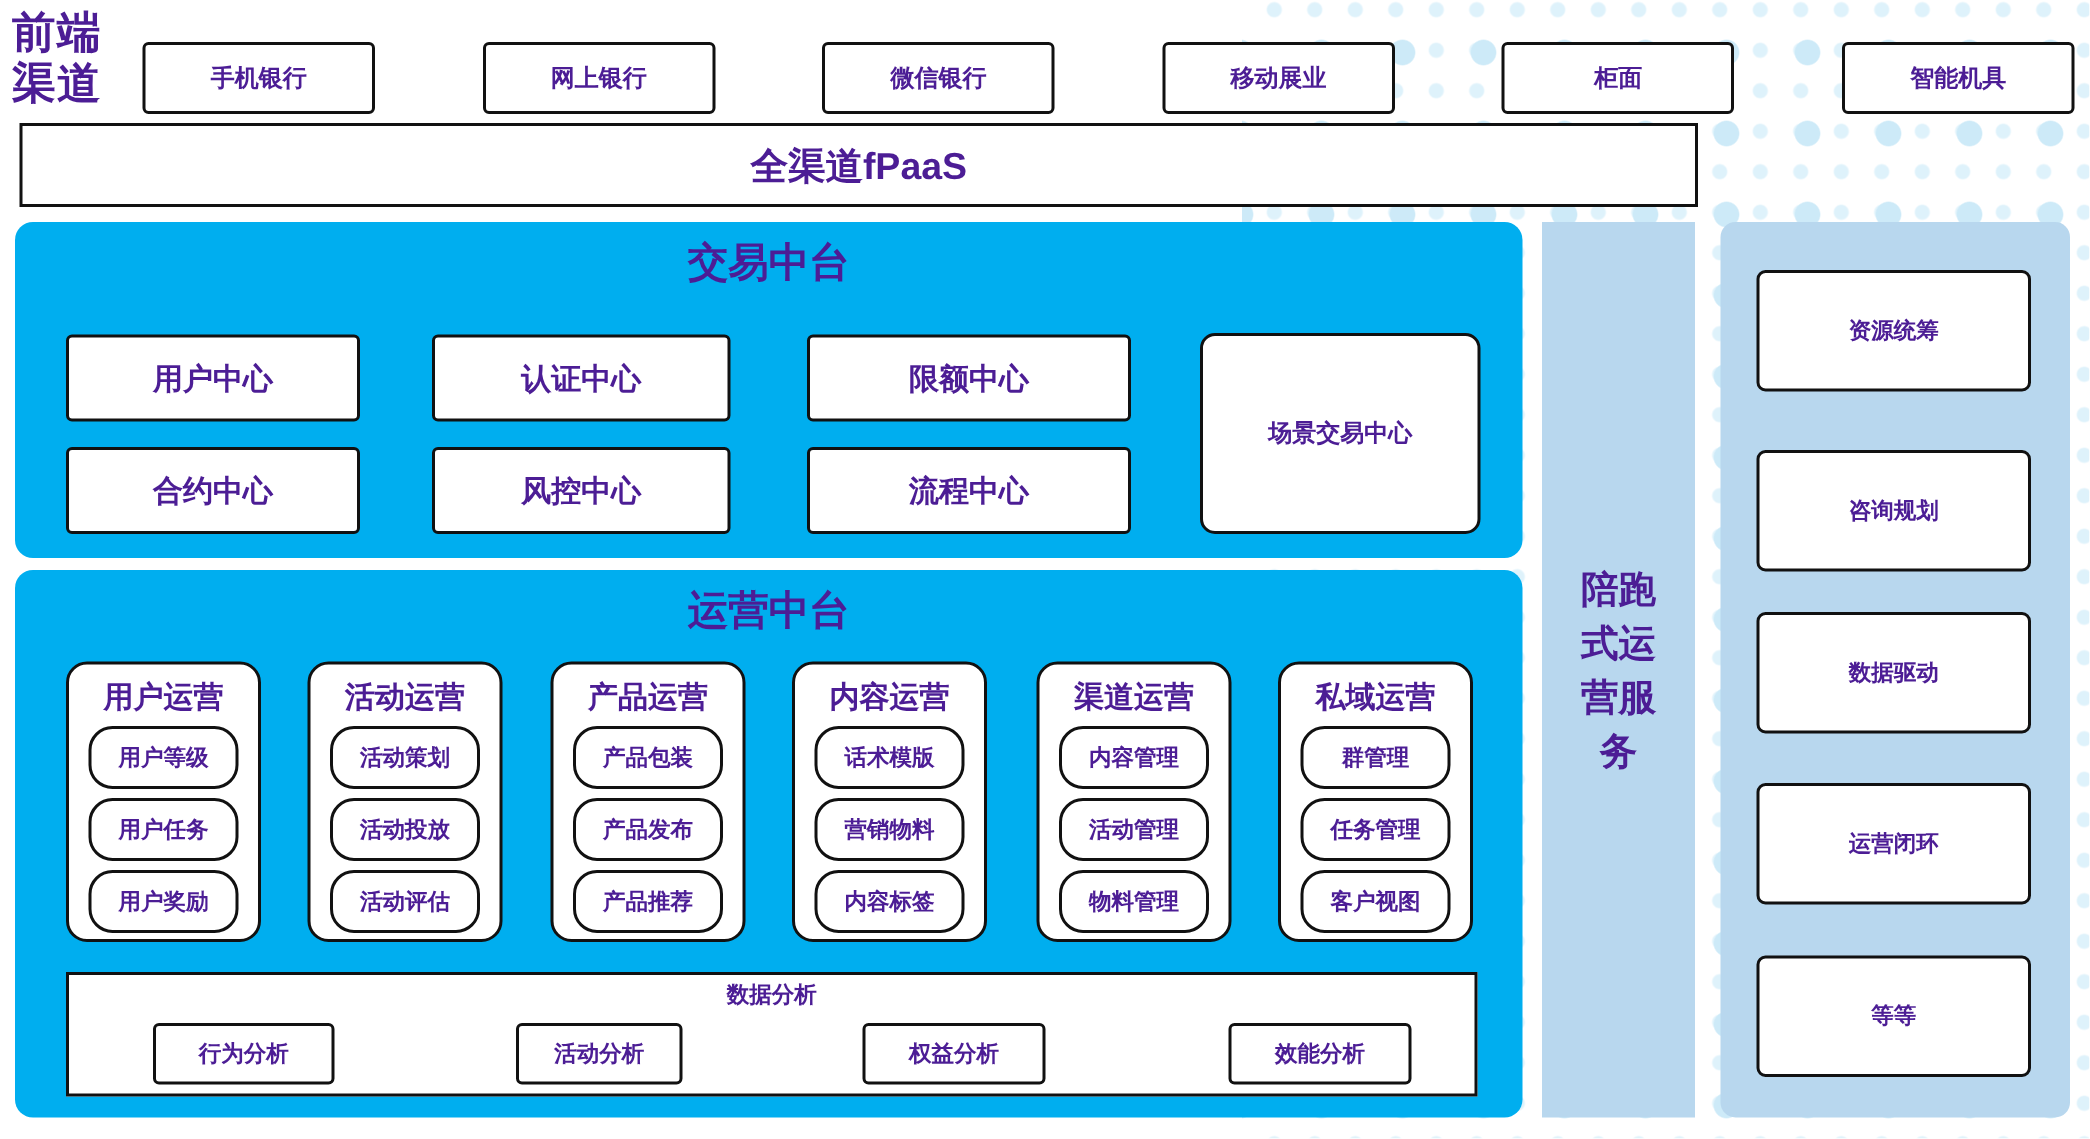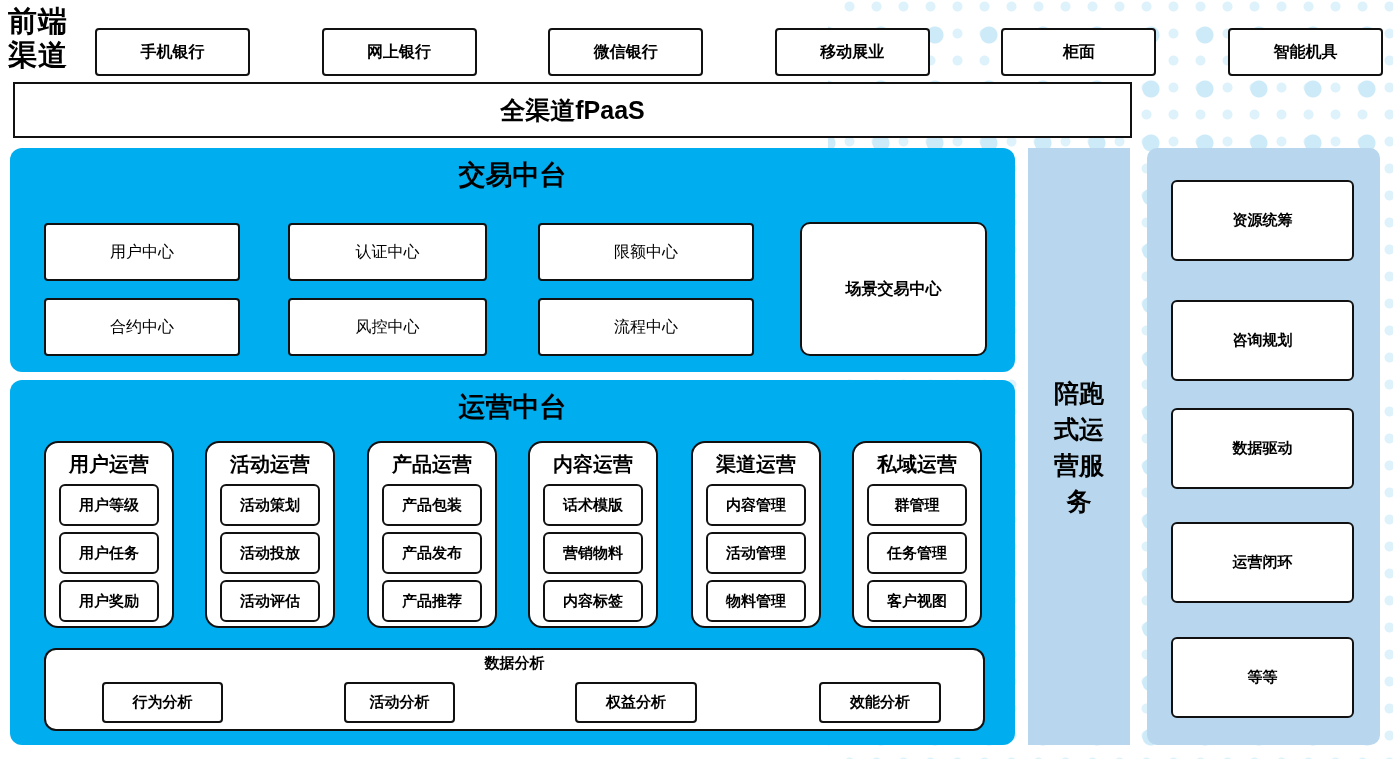--- a/index.html
+++ b/index.html
@@ -5,21 +5,21 @@
   :root{
     --primary-blue:#00AEEF;
     --light-blue:#B8D7EE;
     --dot-large:#CDEAF8;
     --dot-small:#DEF2FB;
   }
   *{box-sizing:border-box;margin:0;padding:0;}
   body{margin:0;background:#fff;}
   .stage{
     position:relative;width:1393px;height:759px;background:#fff;overflow:hidden;
-    font-family:"Liberation Sans","DejaVu Sans",sans-serif;color:#000000;
+    font-family:"Liberation Sans","DejaVu Sans",sans-serif;color:#4c1d95;
   }
   .dots{
     position:absolute;left:828px;top:0;width:565px;height:759px;z-index:0;
     background-image:
       radial-gradient(circle, var(--dot-large) 0 8px, transparent 9px),
       radial-gradient(circle, var(--dot-small) 0 4.5px, transparent 5.5px);
     background-size:54px 54px, 27px 27px;
     background-position:26px 8px, 8px 20px;
   }
   .front-label{
@@ -42,39 +42,39 @@
   }
   .platform{
     position:absolute;left:10px;width:1005px;z-index:1;
     background:var(--primary-blue);border-radius:12px;
   }
   .trade{top:148px;height:224px;}
   .ops{top:380px;height:365px;}
   .platform-title{text-align:center;font-size:27px;font-weight:bold;padding-top:9px;}
   .wbox{
     position:absolute;background:#fff;border:2px solid #111;border-radius:4px;
-    display:flex;align-items:center;justify-content:center;font-size:16px;font-weight:400;
+    display:flex;align-items:center;justify-content:center;font-size:20px;font-weight:700;
   }
   .scene{
     position:absolute;left:790px;top:74px;width:187px;height:134px;
     background:#fff;border:2px solid #111;border-radius:10px;
     display:flex;align-items:center;justify-content:center;font-size:16px;font-weight:600;
   }
   .opcol{
     position:absolute;top:61px;width:130px;height:187px;
     background:#fff;border:2px solid #111;border-radius:14px;
   }
   .opcol-hdr{text-align:center;font-size:20px;font-weight:600;margin-top:8px;}
   .op-item{
-    width:100px;height:42px;margin:6px auto 0;border:2px solid #111;border-radius:6px;
+    width:100px;height:42px;margin:6px auto 0;border:2px solid #111;border-radius:16px;
     display:flex;align-items:center;justify-content:center;font-size:15px;font-weight:600;background:#fff;
   }
   .analysis{
     position:absolute;left:34px;top:268px;width:941px;height:83px;
-    background:#fff;border:2px solid #111;border-radius:12px;
+    background:#fff;border:2px solid #111;border-radius:0;
   }
   .analysis-title{text-align:center;font-size:15px;font-weight:600;margin-top:4px;}
   .abox{
     position:absolute;top:32px;height:41px;background:#fff;border:2px solid #111;border-radius:4px;
     display:flex;align-items:center;justify-content:center;font-size:15px;font-weight:600;
   }
   .runbar{
     position:absolute;left:1028px;top:148px;width:102px;height:597px;z-index:1;
     background:var(--light-blue);display:flex;align-items:center;justify-content:center;
   }

